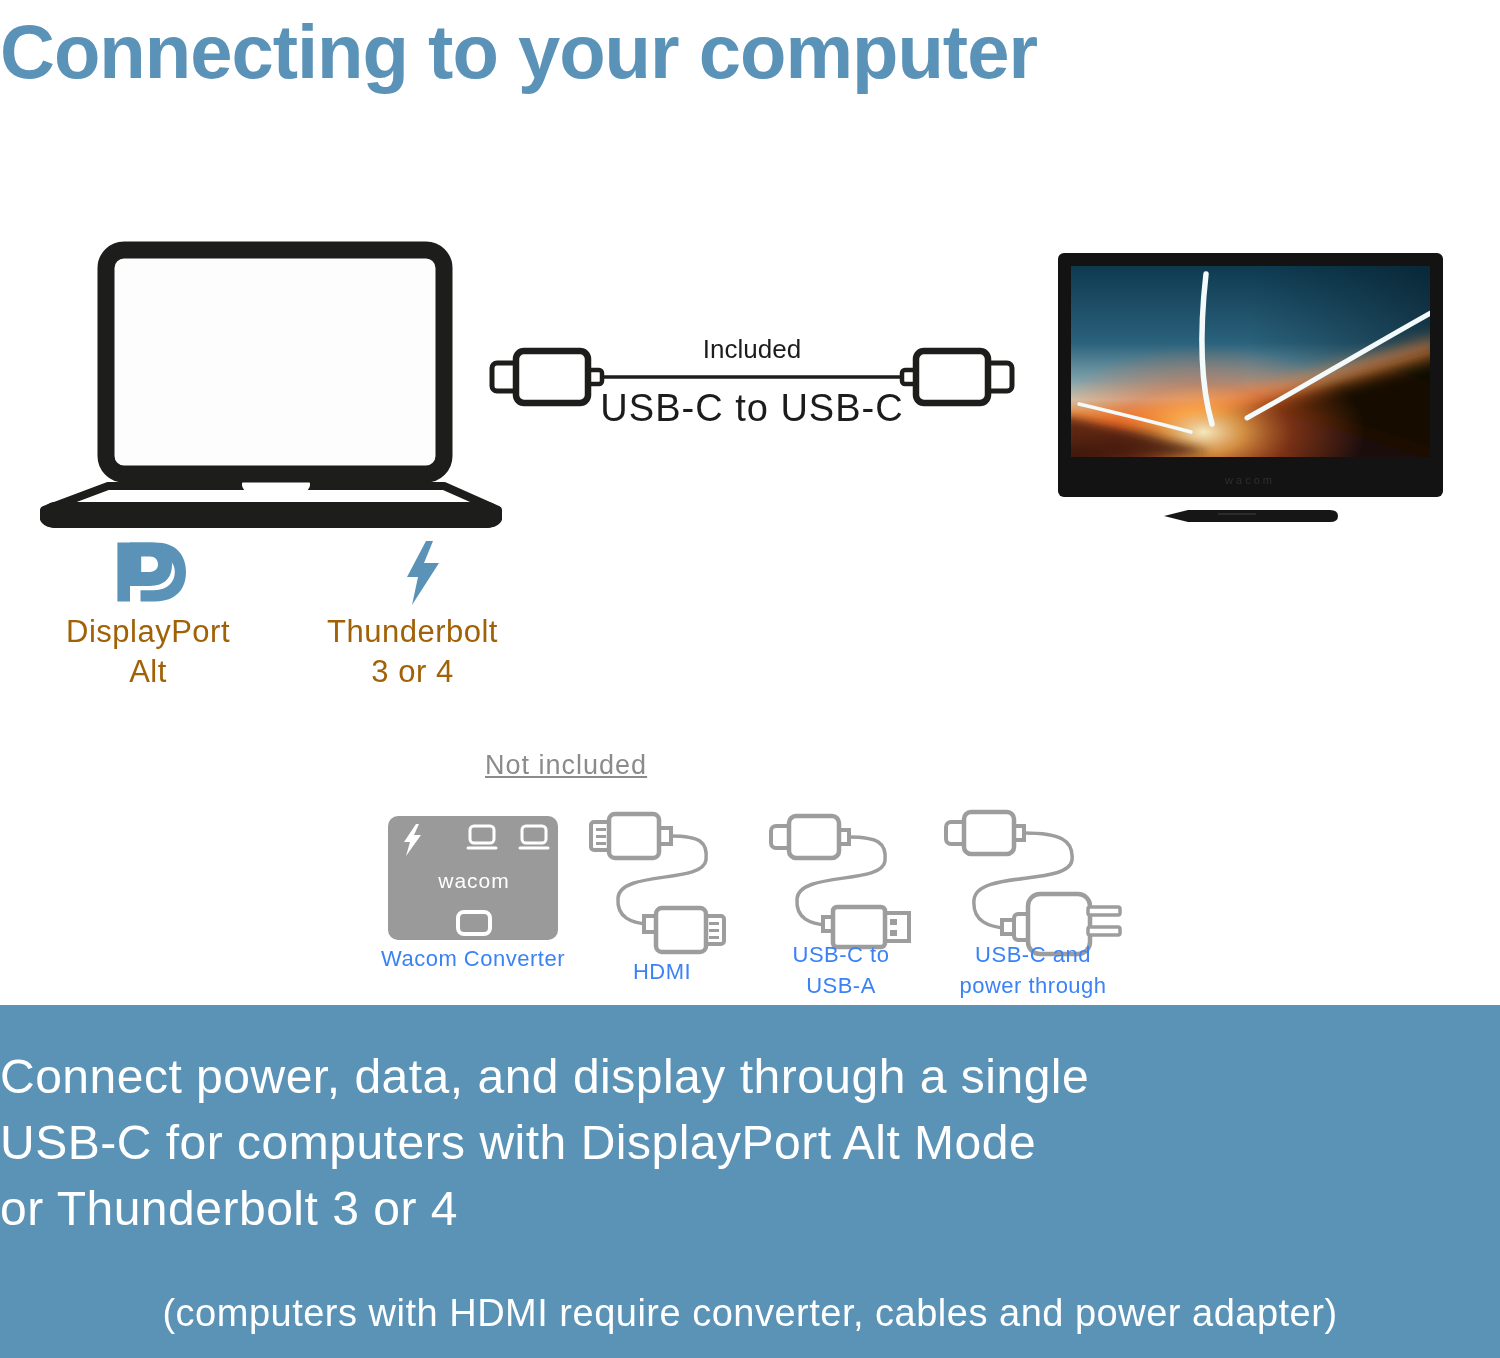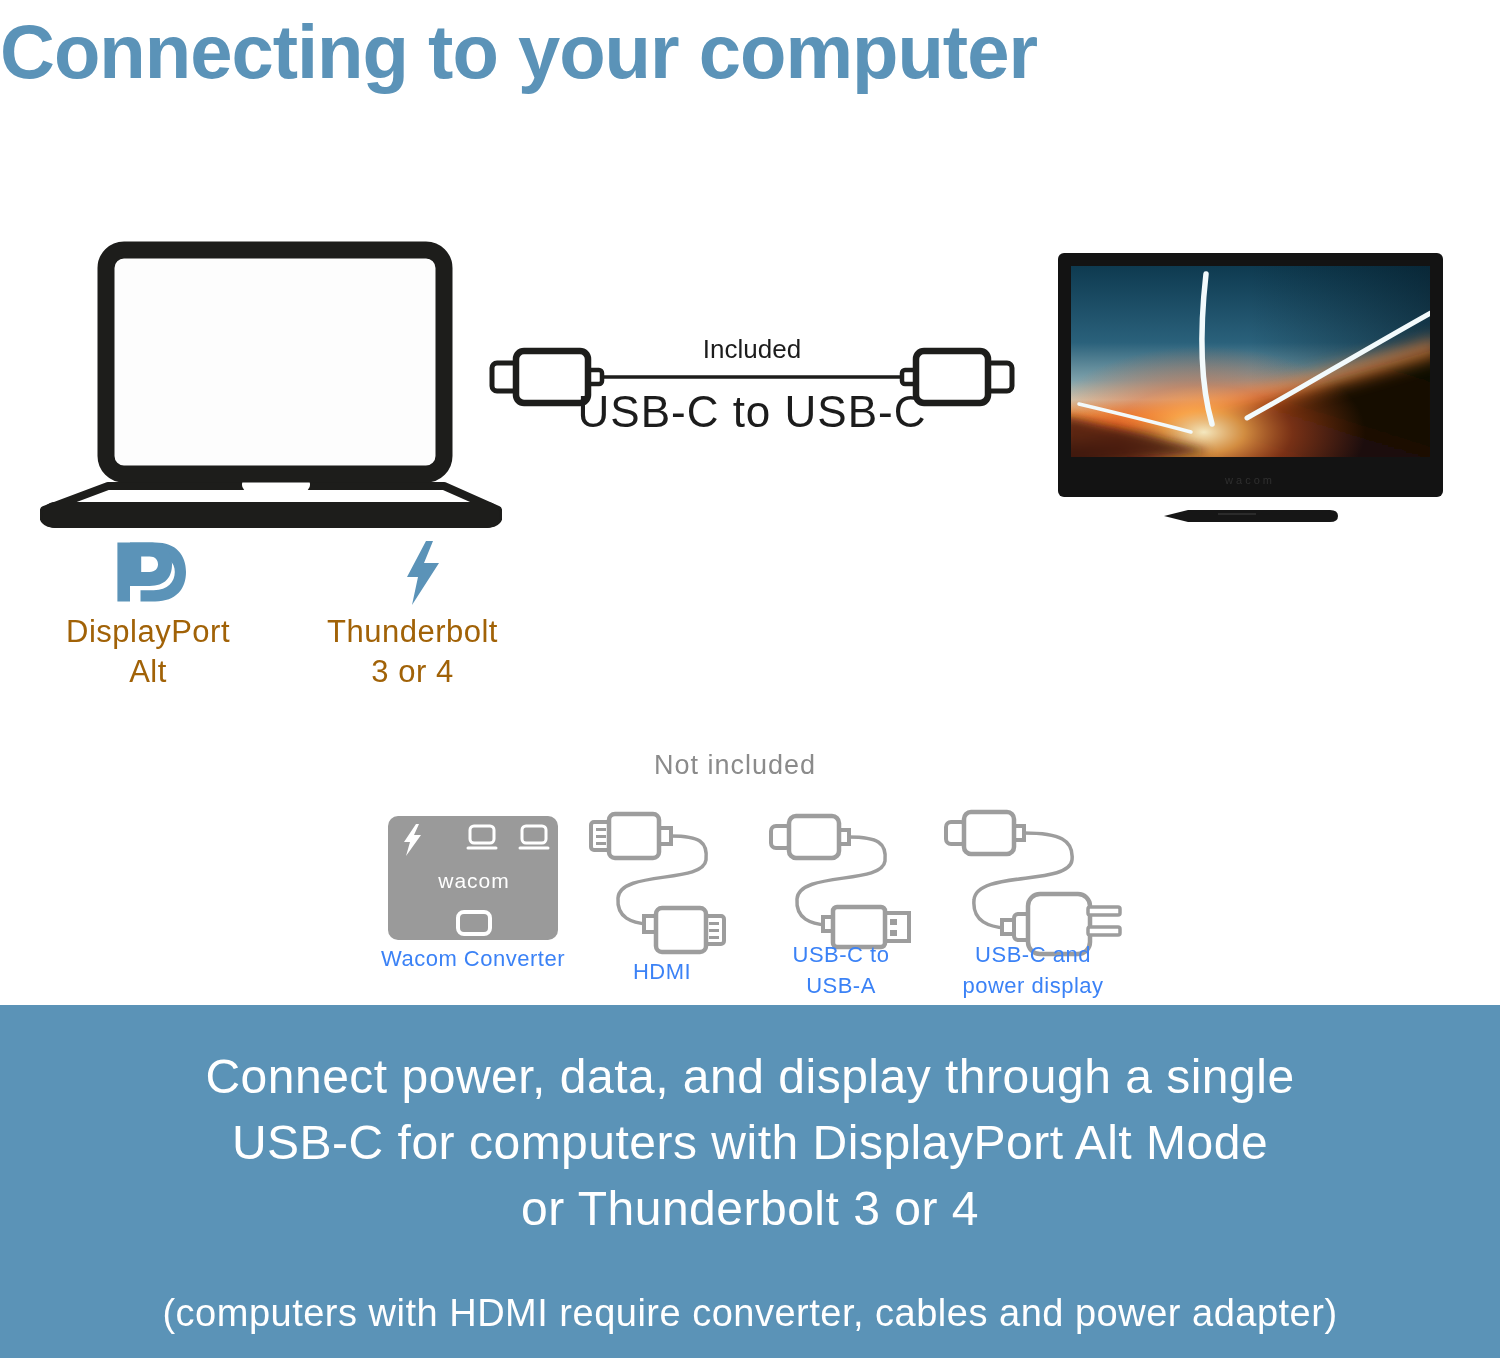--- a/index.html
+++ b/index.html
@@ -11,39 +11,39 @@
   .title{
     top:8px;left:0;width:100%;
     font-size:76px;font-weight:700;color:#5b93b8;letter-spacing:-1px;
   }
   .cable-top-label{
     left:486px;top:334px;width:532px;text-align:center;
     font-size:26px;color:#1c1c1c;
   }
   .cable-bottom-label{
     left:486px;top:387px;width:532px;text-align:center;
-    font-size:44px;color:#1c1c1c;letter-spacing:1px;
+    font-size:38px;color:#1c1c1c;letter-spacing:1px;
   }
   .port-label{
     text-align:center;font-size:31px;color:#a16207;font-weight:500;
     line-height:1.28;white-space:pre-line;letter-spacing:0.5px;
   }
   .ni-heading{
-    left:485px;top:750px;width:500px;text-align:center;
-    font-size:27px;color:#8b8b8b;letter-spacing:1px;
+    left:485px;top:750px;width:500px;text-align:left;
+    font-size:27px;color:#8b8b8b;letter-spacing:1px;text-decoration:underline;
   }
   .ni-label{
     text-align:center;font-size:22px;color:#3b82f6;line-height:1.4;
     white-space:pre-line;letter-spacing:0.5px;
   }
   .footer{
     left:0;top:1005px;width:1500px;height:353px;background:#5b93b7;
   }
   .footer-main{
-    left:0;top:1044px;width:1500px;text-align:center;color:#ffffff;
+    left:0;top:1044px;width:1500px;text-align:left;color:#ffffff;
     font-size:48px;line-height:1.38;white-space:pre-line;letter-spacing:0.5px;
   }
   .footer-note{
     left:0;top:1292px;width:1500px;text-align:center;color:#ffffff;
     font-size:38px;letter-spacing:0.5px;
   }
 </style>
 </head>
 <body>
 
@@ -201,21 +201,21 @@
       <rect x="72" y="26" width="12" height="14" stroke-width="4"></rect>
       <rect x="24" y="12" width="50" height="42" rx="7" stroke-width="4.5"></rect>
       <rect x="62" y="120" width="14" height="14" stroke-width="4"></rect>
       <rect x="74" y="114" width="16" height="26" rx="4" stroke-width="4"></rect>
       <rect x="88" y="94" width="62" height="60" rx="12" stroke-width="4.5"></rect>
       <rect x="148" y="107" width="32" height="8" rx="2" stroke-width="3.5"></rect>
       <rect x="148" y="127" width="32" height="8" rx="2" stroke-width="3.5"></rect>
     </g>
   </svg>
   <div class="abs ni-label" style="left:930px;top:940px;width:206px;">USB-C and
-power display</div>
+power through</div>
 
   <div class="abs footer"></div>
   <div class="abs footer-main">Connect power, data, and display through a single
 USB-C for computers with DisplayPort Alt Mode
 or Thunderbolt 3 or 4</div>
   <div class="abs footer-note">(computers with HDMI require converter, cables and power adapter)</div>
 
 </div>
 
 </body></html>

